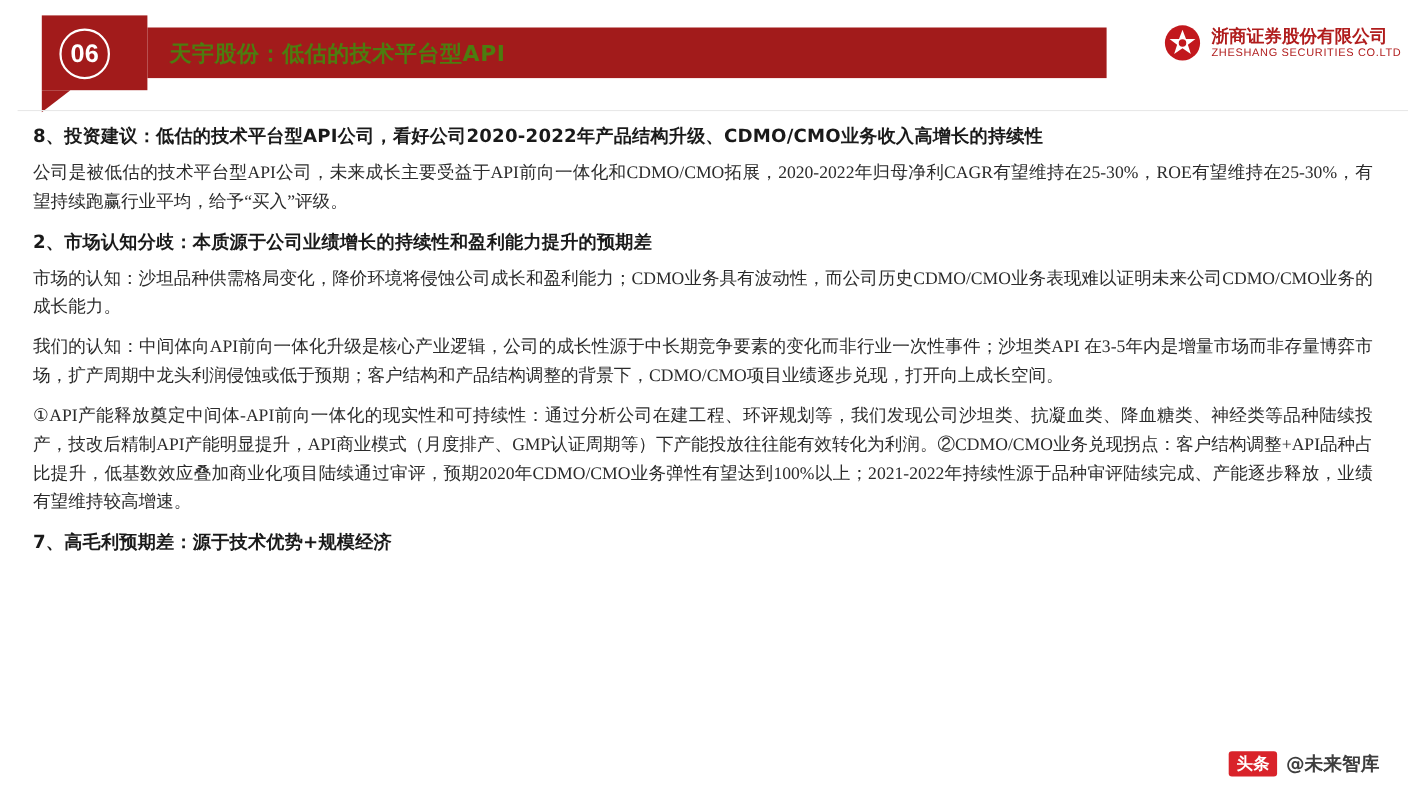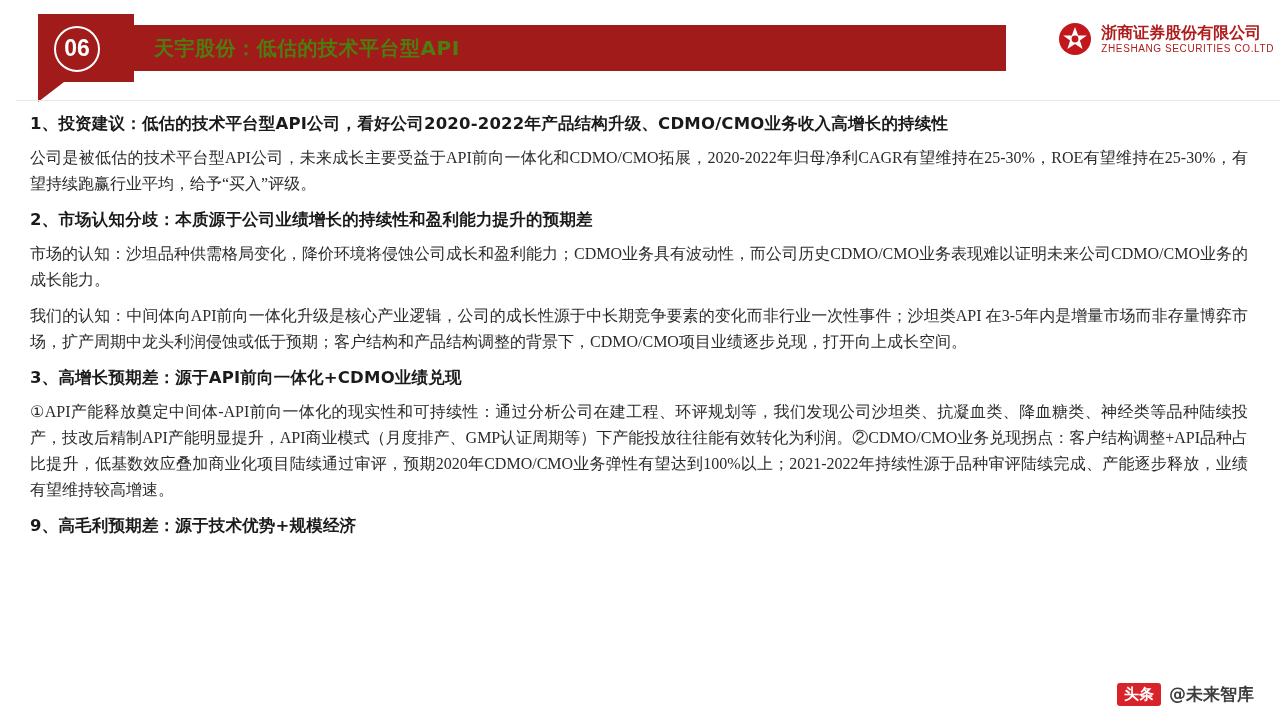--- a/index.html
+++ b/index.html
@@ -216,37 +216,36 @@
       <div class="logo-en">ZHESHANG SECURITIES CO.LTD</div>
     </div>
   </div>
 
   <div class="header-rule"></div>
 </div>
 
 <div class="content">
 
   <div class="block">
-    <div class="heading">1、投资建议：低估的技术平台型API公司，看好公司2020-2022年产品结构升级、CDMO/CMO业务收入高增长的持续性</div>
+    <div class="heading">8、投资建议：低估的技术平台型API公司，看好公司2020-2022年产品结构升级、CDMO/CMO业务收入高增长的持续性</div>
     <div class="para">公司是被低估的技术平台型API公司，未来成长主要受益于API前向一体化和CDMO/CMO拓展，2020-2022年归母净利CAGR有望维持在25-30%，ROE有望维持在25-30%，有望持续跑赢行业平均，给予“买入”评级。</div>
   </div>
 
   <div class="block">
     <div class="heading">2、市场认知分歧：本质源于公司业绩增长的持续性和盈利能力提升的预期差</div>
     <div class="para">市场的认知：沙坦品种供需格局变化，降价环境将侵蚀公司成长和盈利能力；CDMO业务具有波动性，而公司历史CDMO/CMO业务表现难以证明未来公司CDMO/CMO业务的成长能力。</div>
     <div class="para">我们的认知：中间体向API前向一体化升级是核心产业逻辑，公司的成长性源于中长期竞争要素的变化而非行业一次性事件；沙坦类API 在3-5年内是增量市场而非存量博弈市场，扩产周期中龙头利润侵蚀或低于预期；客户结构和产品结构调整的背景下，CDMO/CMO项目业绩逐步兑现，打开向上成长空间。</div>
   </div>
 
   <div class="block">
-    <div class="heading">3、高增长预期差：源于API前向一体化+CDMO业绩兑现</div>
     <div class="para">①API产能释放奠定中间体-API前向一体化的现实性和可持续性：通过分析公司在建工程、环评规划等，我们发现公司沙坦类、抗凝血类、降血糖类、神经类等品种陆续投产，技改后精制API产能明显提升，API商业模式（月度排产、GMP认证周期等）下产能投放往往能有效转化为利润。②CDMO/CMO业务兑现拐点：客户结构调整+API品种占比提升，低基数效应叠加商业化项目陆续通过审评，预期2020年CDMO/CMO业务弹性有望达到100%以上；2021-2022年持续性源于品种审评陆续完成、产能逐步释放，业绩有望维持较高增速。</div>
   </div>
 
   <div class="block">
-    <div class="heading">9、高毛利预期差：源于技术优势+规模经济</div>
+    <div class="heading">7、高毛利预期差：源于技术优势+规模经济</div>
   </div>
 
 </div>
 
 <div class="watermark">
   <div class="wm-badge">头条</div>
   <div class="wm-text">@未来智库</div>
 </div>
 
 </body></html>

